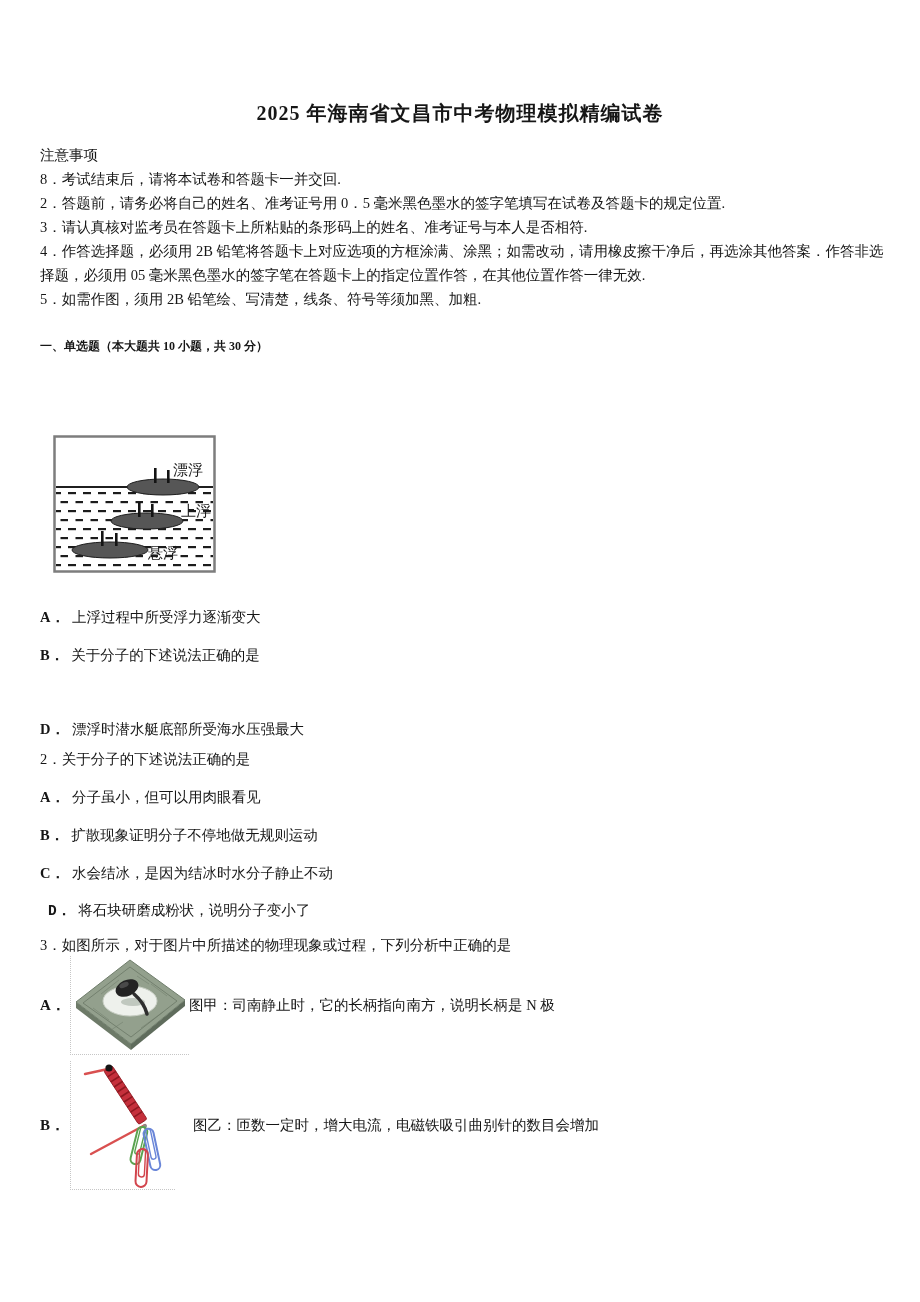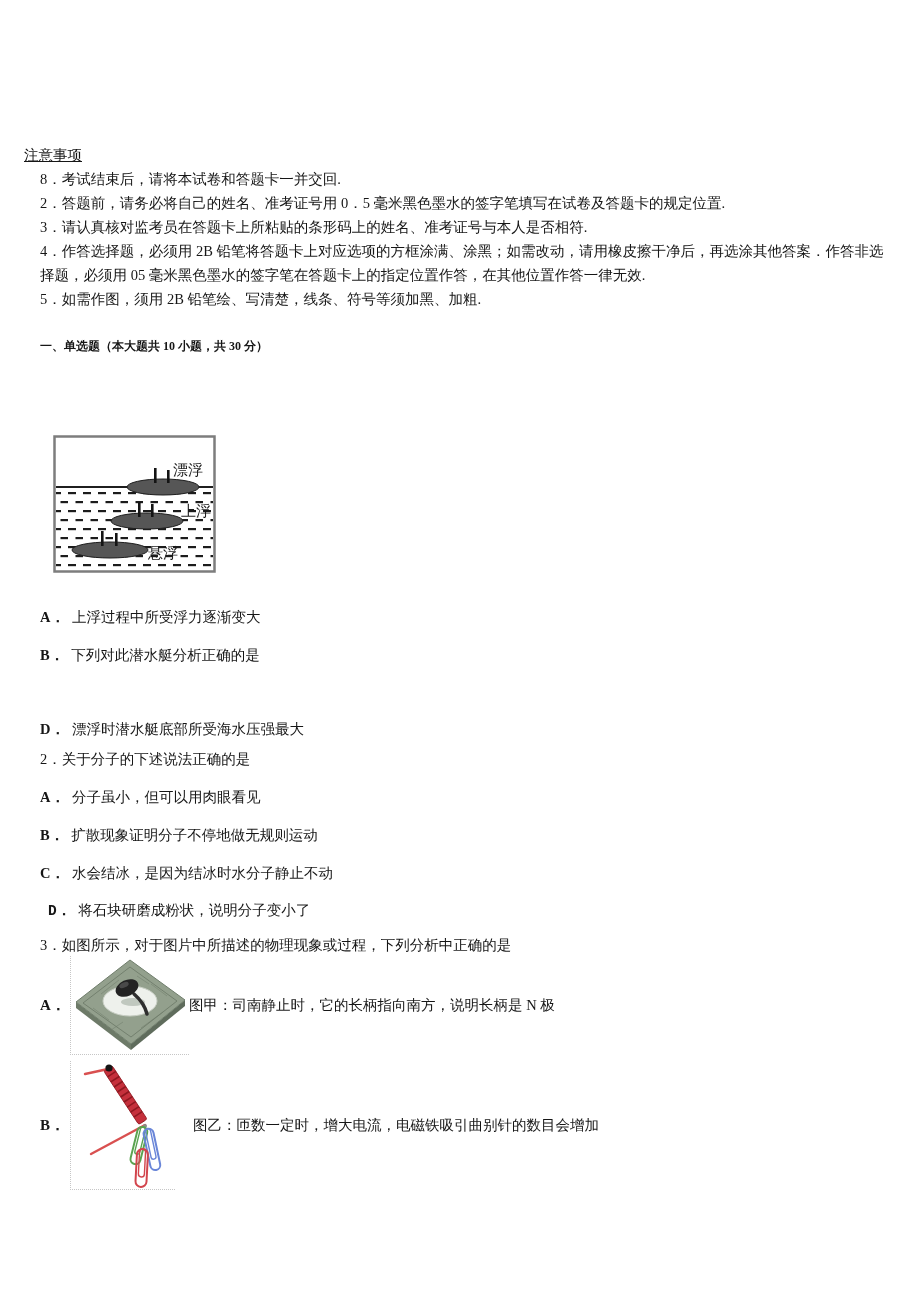--- a/index.html
+++ b/index.html
@@ -6,21 +6,21 @@
   .page{
     position:relative;width:920px;height:1302px;background:#ffffff;overflow:hidden;
     font-family:"Liberation Serif","DejaVu Serif",serif;color:#161616;
   }
   .abs{position:absolute;}
   .title{
     left:0;top:98px;width:920px;text-align:center;
     font-size:20px;font-weight:bold;letter-spacing:1px;line-height:30px;
   }
   .body-text{font-size:14.5px;line-height:24px;}
-  .notice-head{left:24px;top:143px;text-decoration:underline;}
+  .notice-head{left:40px;top:143px;}
   .n0{left:40px;top:167px;width:845px;}
   .n1{left:40px;top:191px;width:845px;}
   .n2{left:40px;top:215px;width:845px;}
   .n3{left:40px;top:239px;width:845px;}
   .n4{left:40px;top:287px;width:845px;}
   .sec-head{left:40px;top:334px;font-size:12px;font-weight:bold;line-height:24px;}
   .stem{font-size:14.5px;}
   .q1stem{left:40px;top:363px;width:848px;line-height:33px;}
   .fig1{left:53px;top:435px;}
   .opt{font-size:14.5px;line-height:20px;white-space:nowrap;}
@@ -40,20 +40,21 @@
   .boxB{width:104px;height:128px;}
   .capA{font-size:14.5px;white-space:nowrap;}
   .capB{margin-left:18px;font-size:14.5px;white-space:nowrap;}
   svg text{font-family:"Liberation Serif","DejaVu Serif",serif;}
 </style>
 </head>
 <body>
 
 <div class="page">
 
+  <div class="abs title">2025 年海南省文昌市中考物理模拟精编试卷</div>
 
   <div class="abs body-text notice-head">注意事项</div>
   <div class="abs body-text n0">8．考试结束后，请将本试卷和答题卡一并交回.</div>
   <div class="abs body-text n1">2．答题前，请务必将自己的姓名、准考证号用 0．5 毫米黑色墨水的签字笔填写在试卷及答题卡的规定位置.</div>
   <div class="abs body-text n2">3．请认真核对监考员在答题卡上所粘贴的条形码上的姓名、准考证号与本人是否相符.</div>
   <div class="abs body-text n3">4．作答选择题，必须用 2B 铅笔将答题卡上对应选项的方框涂满、涂黑；如需改动，请用橡皮擦干净后，再选涂其他答案．作答非选择题，必须用 05 毫米黑色墨水的签字笔在答题卡上的指定位置作答，在其他位置作答一律无效.</div>
   <div class="abs body-text n4">5．如需作图，须用 2B 铅笔绘、写清楚，线条、符号等须加黑、加粗.</div>
 
   <div class="abs sec-head">一、单选题（本大题共 10 小题，共 30 分）</div>
 
@@ -85,21 +86,21 @@
       </g>
       <g font-size="15" fill="#1a1a1a">
         <text x="120" y="40">漂浮</text>
         <text x="128" y="81">上浮</text>
         <text x="95" y="123">悬浮</text>
       </g>
     </svg>
   </div>
 
   <div class="abs opt q1a"><span class="letter">A．</span><span>上浮过程中所受浮力逐渐变大</span></div>
-  <div class="abs opt q1b"><span class="letter">B．</span><span>下列对此潜水艇分析正确的是</span></div>
+  <div class="abs opt q1b"><span class="letter">B．</span><span>关于分子的下述说法正确的是</span></div>
   <div class="abs opt q1d"><span class="letter">D．</span><span>漂浮时潜水艇底部所受海水压强最大</span></div>
 
   <div class="abs stem q2stem">2．关于分子的下述说法正确的是</div>
   <div class="abs opt q2a"><span class="letter">A．</span><span>分子虽小，但可以用肉眼看见</span></div>
   <div class="abs opt q2b"><span class="letter">B．</span><span>扩散现象证明分子不停地做无规则运动</span></div>
   <div class="abs opt q2c"><span class="letter">C．</span><span>水会结冰，是因为结冰时水分子静止不动</span></div>
   <div class="abs opt q2d"><span class="letter">D．</span><span>将石块研磨成粉状，说明分子变小了</span></div>
 
   <div class="abs stem q3stem">3．如图所示，对于图片中所描述的物理现象或过程，下列分析中正确的是</div>
 

